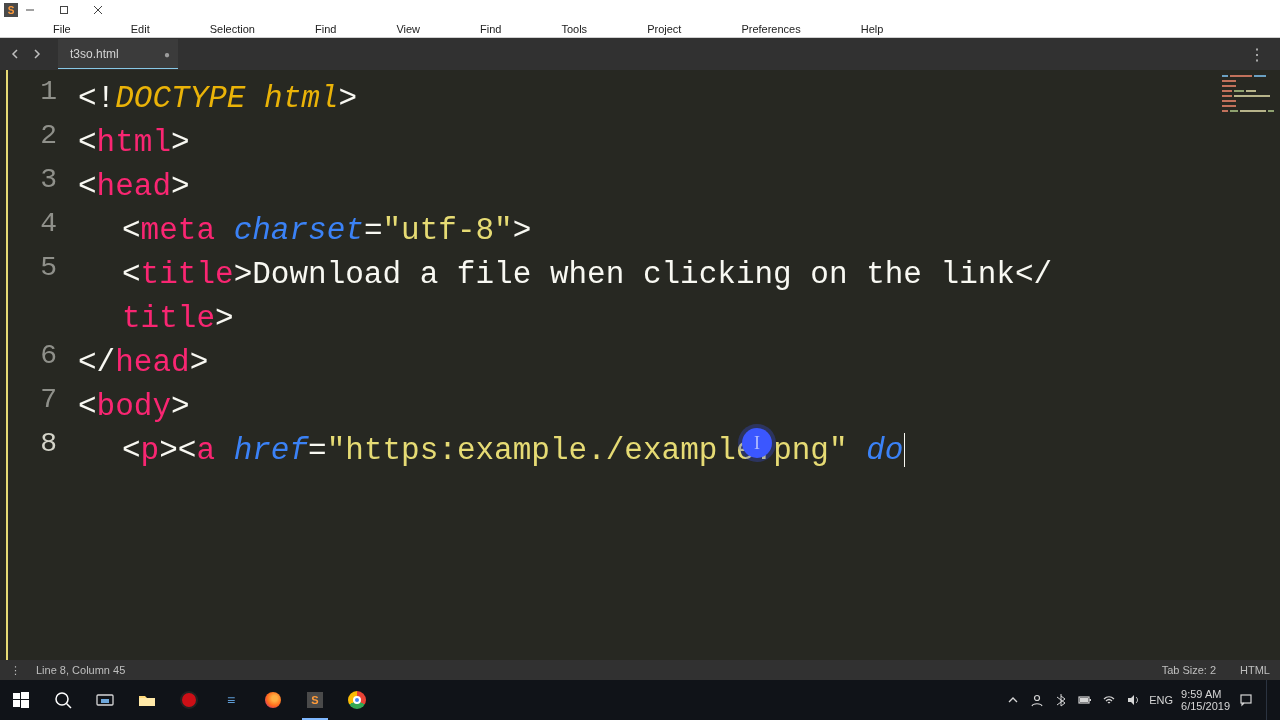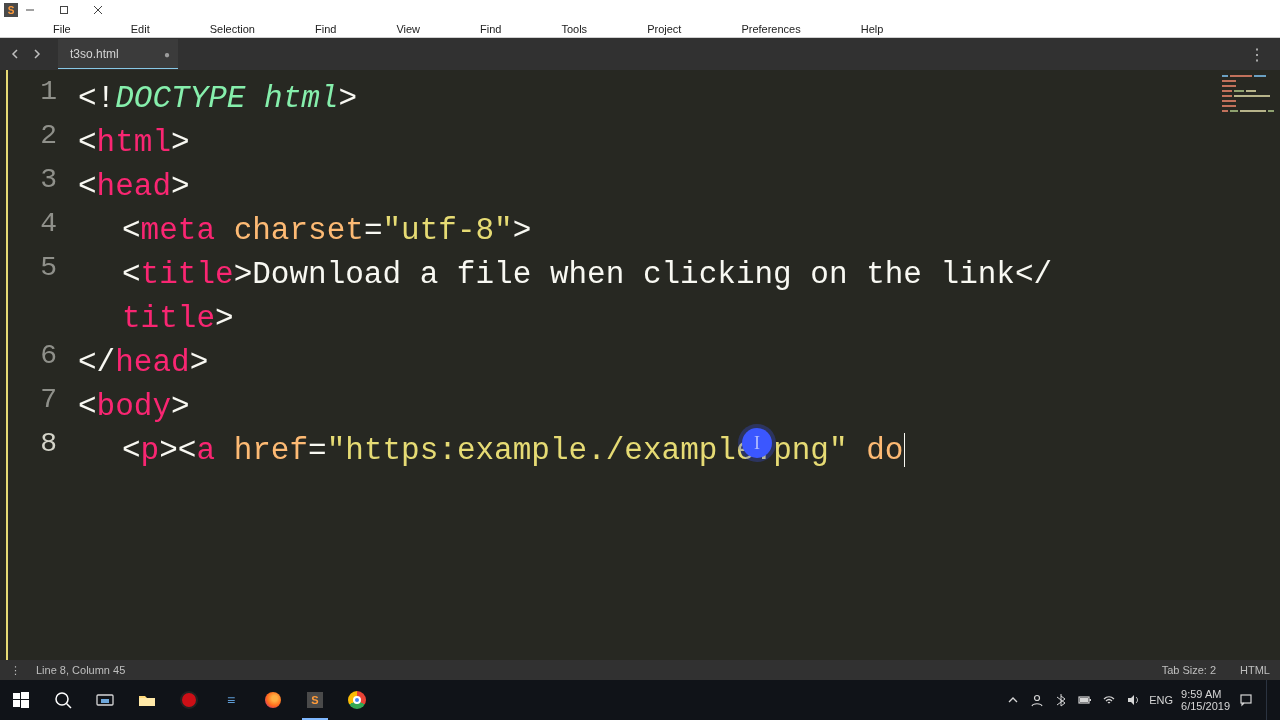--- a/index.html
+++ b/index.html
@@ -77,22 +77,22 @@
   .gutter { width:70px; background:#272822; border-right:1px solid rgba(255,255,255,0); padding-top:6px;}
   .gutter .line-no { height:44px; font-size:28px; color:#8f908a; text-align:right; padding-right:12px; font-family: Consolas, "Courier New", monospace;}
   .gutter .line-no.active { color:#d4d4c9; }
   .gutter-ruler { position:absolute; left:6px; top:0; bottom:0; width:2px; background:#e6db74;}
   .code { flex:1; padding-top:6px; padding-left:8px; font-family: Consolas, "Courier New", monospace; font-size:31px; position:relative;}
   .code-line { height:44px; display:flex; align-items:center; white-space:pre; }
   .indent { display:inline-block; width:44px;}
   .s-default{ color:#f8f8f2;}
   .s-tag    { color:#f92672;}
   .s-lb     { color:#f8f8f2;} 
-  .s-doctype{ color:#86efac; font-style:italic;}
-  .s-attr   { color:#fdba74;}
+  .s-doctype{ color:#eab308; font-style:italic;}
+  .s-attr   { color:#3b82f6;font-style:italic;}
   .s-op     { color:#f8f8f2;}
   .s-string { color:#e6db74;}
 
   .caret { display:inline-block; width:1px; height:34px; background:#f8f8f2; vertical-align:middle; margin-left:1px;}
   .cursor-dot {
     position:absolute; width:30px; height:30px; border-radius:50%;
     background:#3b57ff; left:672px; top:358px;
     display:flex; align-items:center; justify-content:center;
     box-shadow:0 0 0 4px rgba(59,87,255,0.28);
     pointer-events:none;

